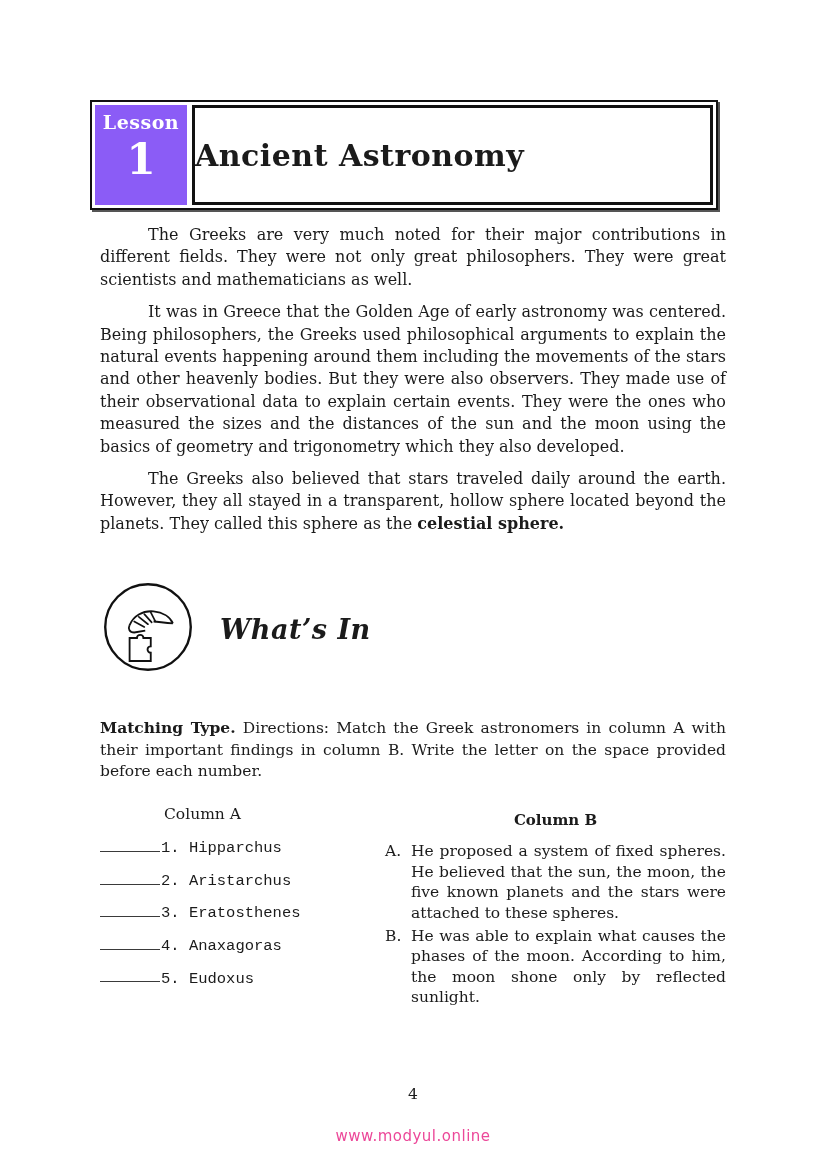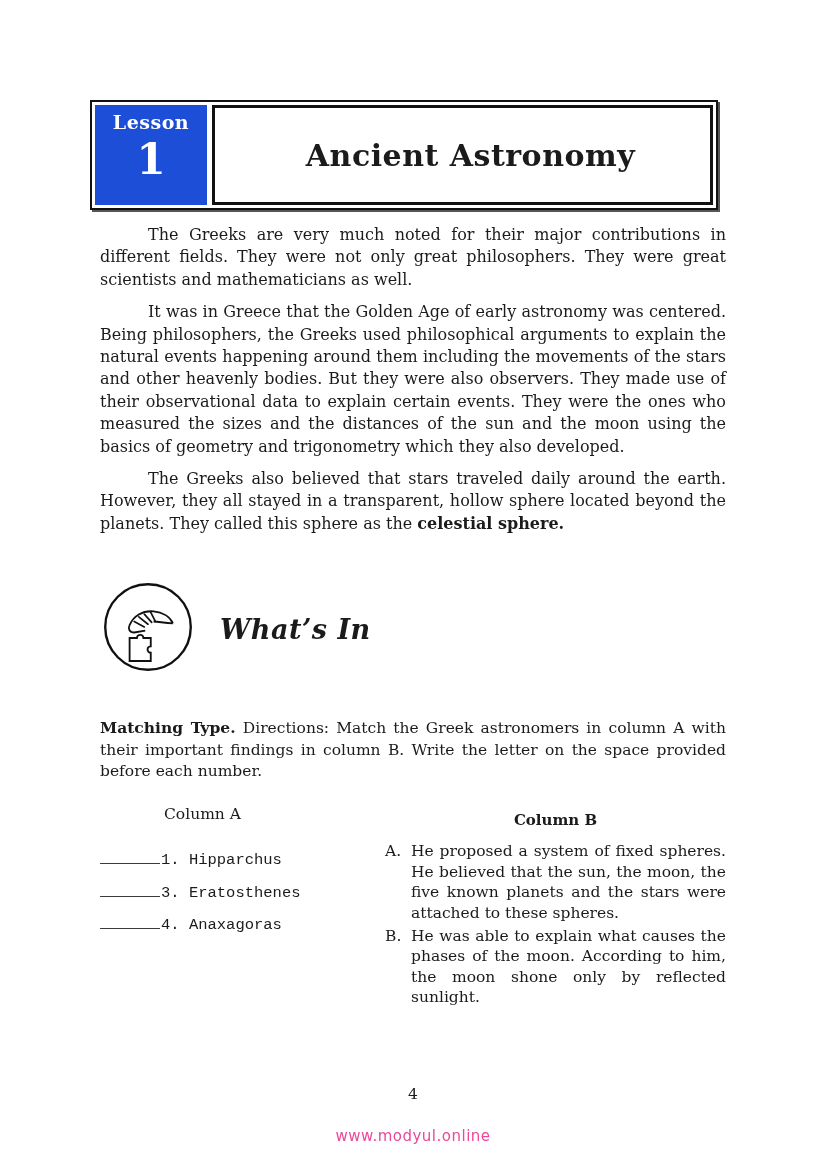--- a/index.html
+++ b/index.html
@@ -19,40 +19,39 @@
   .lesson-header {
     margin-left: -10px;
     width: 628px;
     border: 2px solid #111;
     padding: 3px;
     display: flex;
     align-items: stretch;
     box-shadow: 2px 2px 0 #555;
   }
   .lesson-box {
-    background: #1d4ed8;
+    background: #8b5cf6;
     color: #fff;
-    width: 112px;
+    width: 92px;
     min-height: 100px;
     display: flex;
     flex-direction: column;
     align-items: center;
     justify-content: flex-start;
     padding-top: 6px;
   }
   .lesson-label { font-weight: bold; font-size: 19px; letter-spacing: 0.5px; }
   .lesson-number { font-weight: bold; font-size: 42px; margin-top: 2px; }
   .title-box {
     flex: 1;
     margin-left: 5px;
     border: 3px solid #111;
     display: flex;
     align-items: center;
-    justify-content: center;
-    padding-left: 16px;
+    justify-content: flex-start;
   }
   .title-box h1 { font-size: 30px; font-weight: bold; letter-spacing: 0.5px; }
 
   
   .body-text { margin-top: 14px; }
   p.para {
     font-size: 16px;
     line-height: 1.4;
     text-align: justify;
     text-indent: 48px;
@@ -79,21 +78,21 @@
   p.directions {
     font-size: 15.5px;
     line-height: 1.4;
     text-align: justify;
     margin-bottom: 22px;
   }
   p.directions b { font-weight: bold; }
 
   .columns { display: flex; align-items: flex-start; }
   .col-a { width: 285px; flex: 0 0 auto; }
-  .col-a-header { font-size: 15.5px; margin-left: 64px; margin-bottom: 26px; }
+  .col-a-header { font-size: 15.5px; margin-left: 64px; margin-bottom: 14px; }
   .match-item { font-size: 15.5px; margin-bottom: 11px; line-height: 1.35; white-space: nowrap; font-family: Liberation Mono, monospace; }
   .blank {
     display: inline-block;
     width: 60px;
     height: 0.95em;
     border-bottom: 1.4px solid #3a3a3a;
     margin-right: 1px;
   }
 
   .col-b { flex: 1; padding-top: 6px; }
@@ -163,22 +162,24 @@
     </div>
 
     <p class="directions"><b>Matching Type.</b><span> Directions: Match the Greek astronomers in column A with their important findings in column B. Write the letter on the space provided before each number.</span></p>
 
     <div class="columns">
 
       <div class="col-a">
         <div class="col-a-header">Column A</div>
 
         <div class="match-item"><span class="blank"></span><span>1. Hipparchus</span></div>
+        <div class="match-item"><span class="blank"></span><span>2. Aristarchus</span></div>
         <div class="match-item"><span class="blank"></span><span>3. Eratosthenes</span></div>
         <div class="match-item"><span class="blank"></span><span>4. Anaxagoras</span></div>
+        <div class="match-item"><span class="blank"></span><span>5. Eudoxus</span></div>
       </div>
 
       <div class="col-b">
         <div class="col-b-header">Column B</div>
 
         <div class="col-b-item">
           <span class="col-b-letter">A.</span>
           <div class="col-b-text">He proposed a system of fixed spheres. He believed that the sun, the moon, the five known planets and the stars were attached to these spheres.</div>
         </div>
         <div class="col-b-item">

